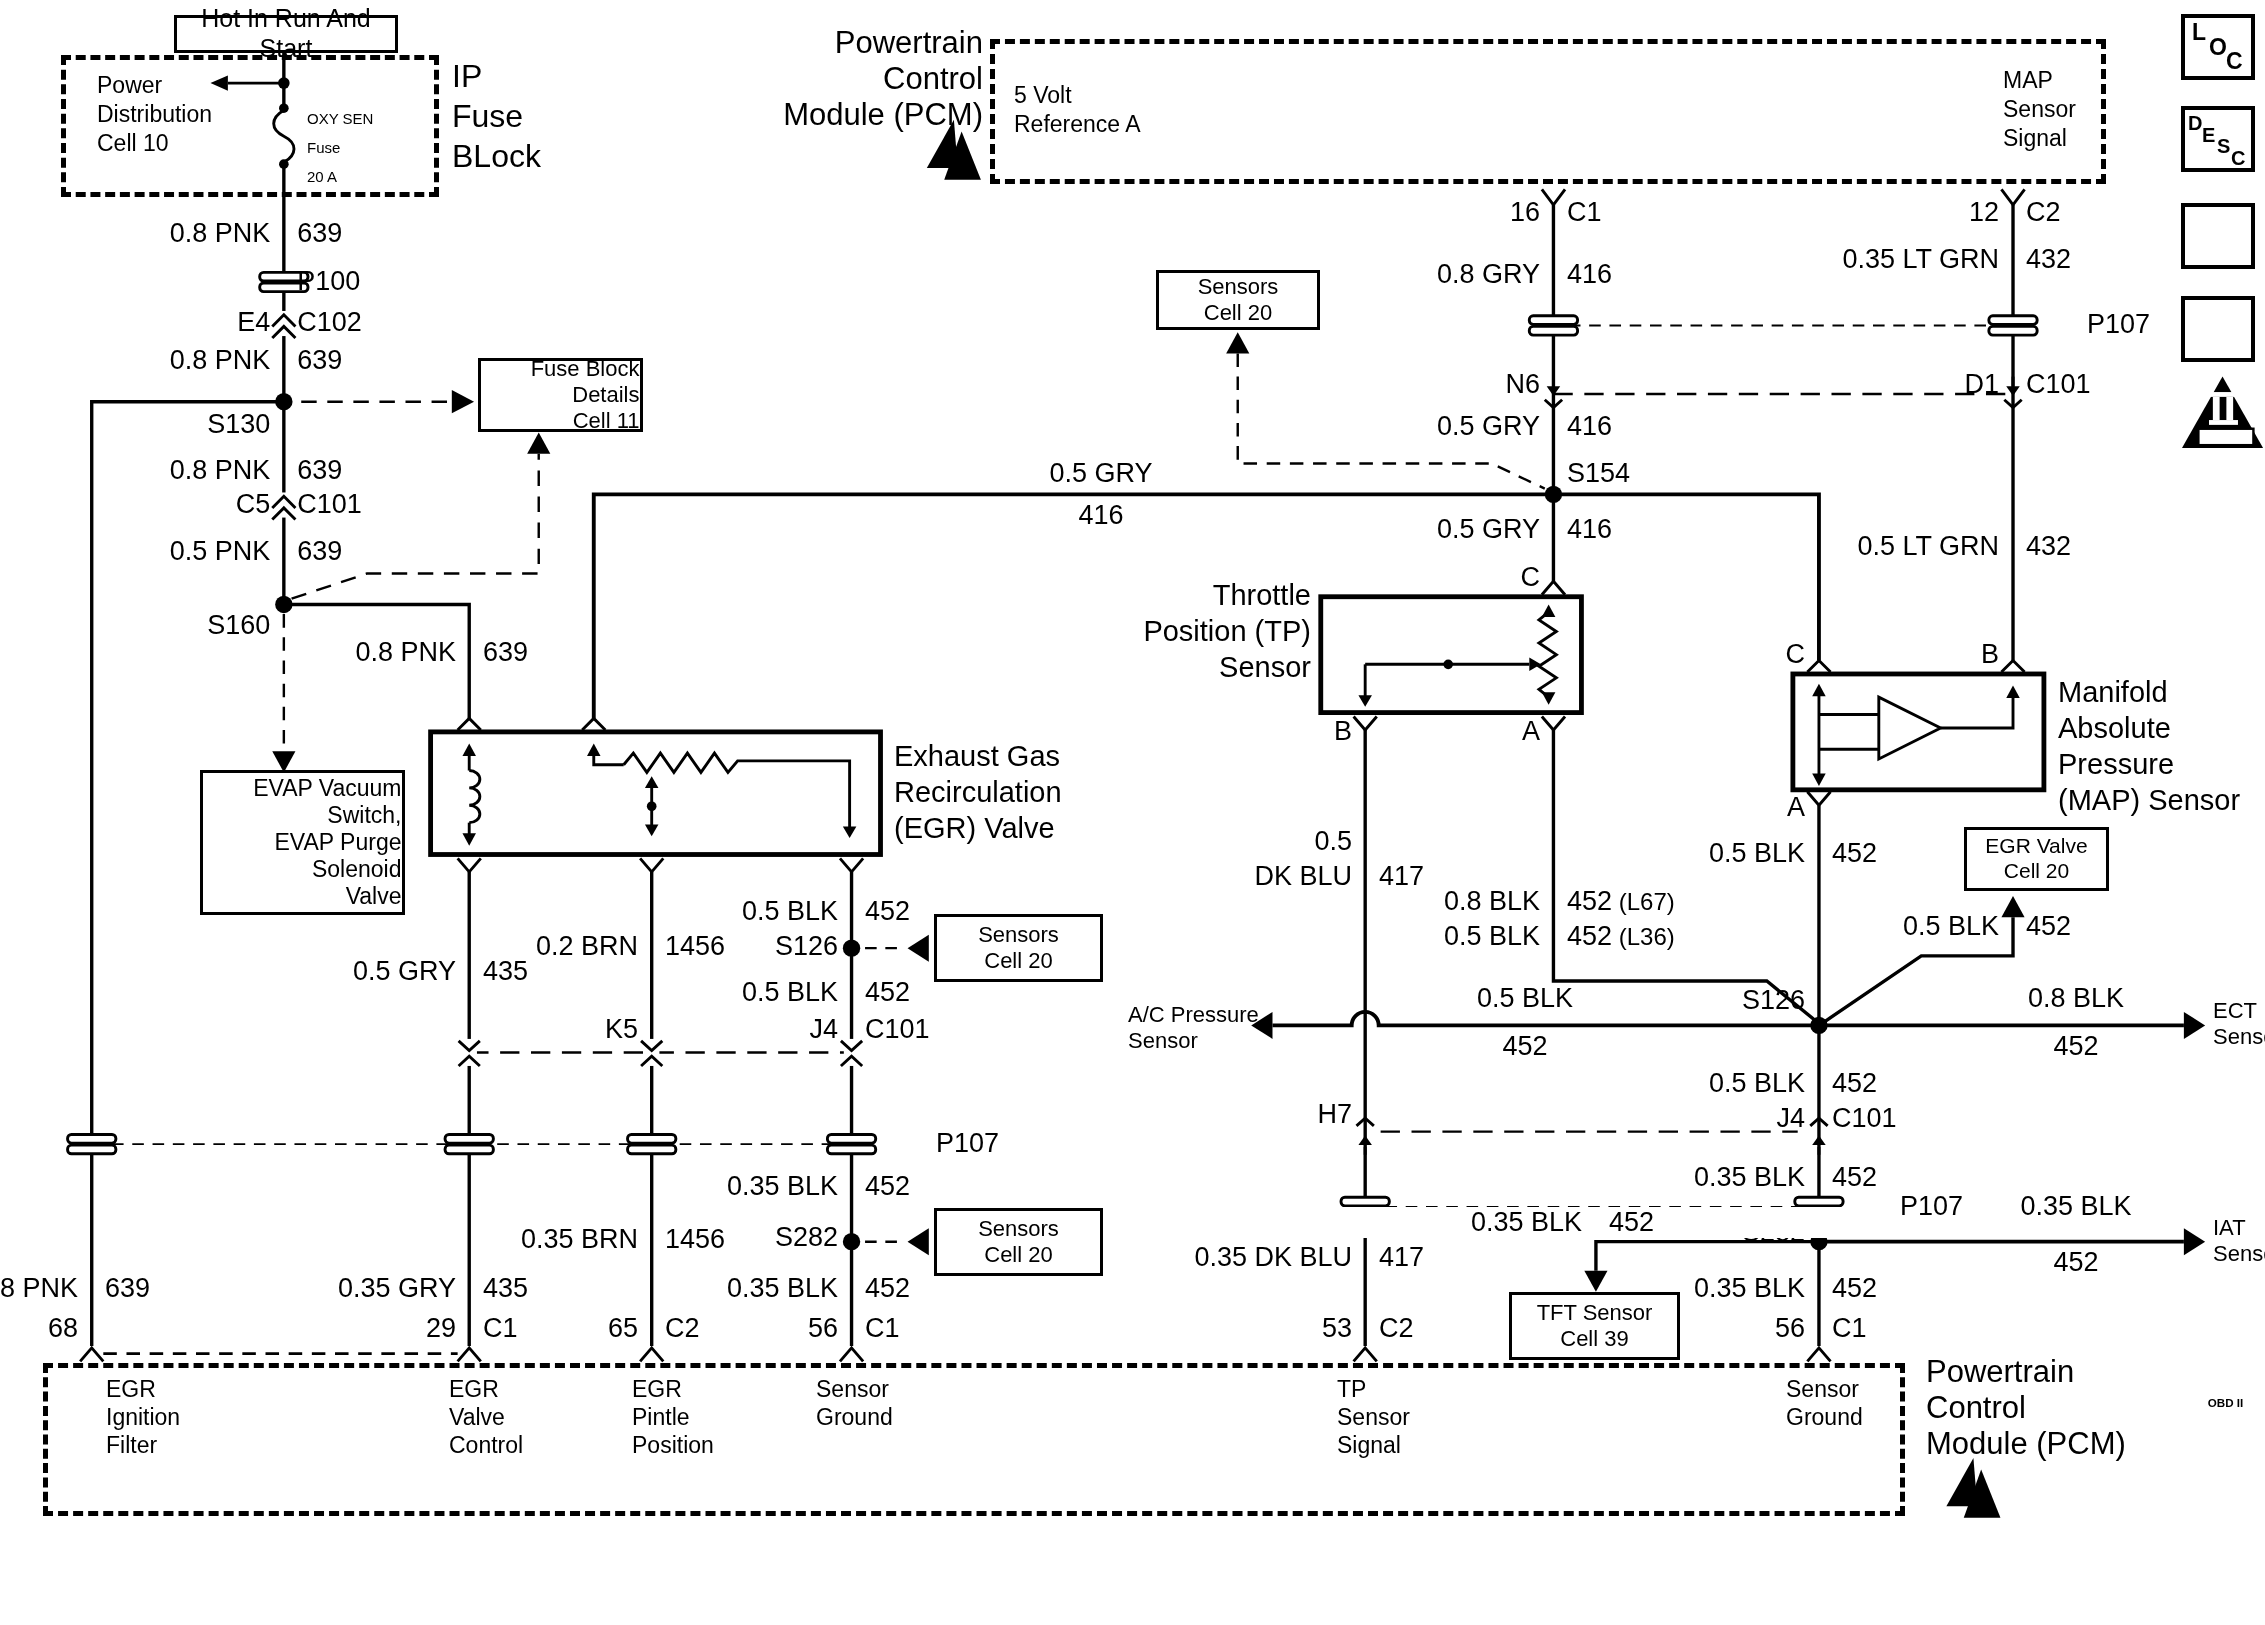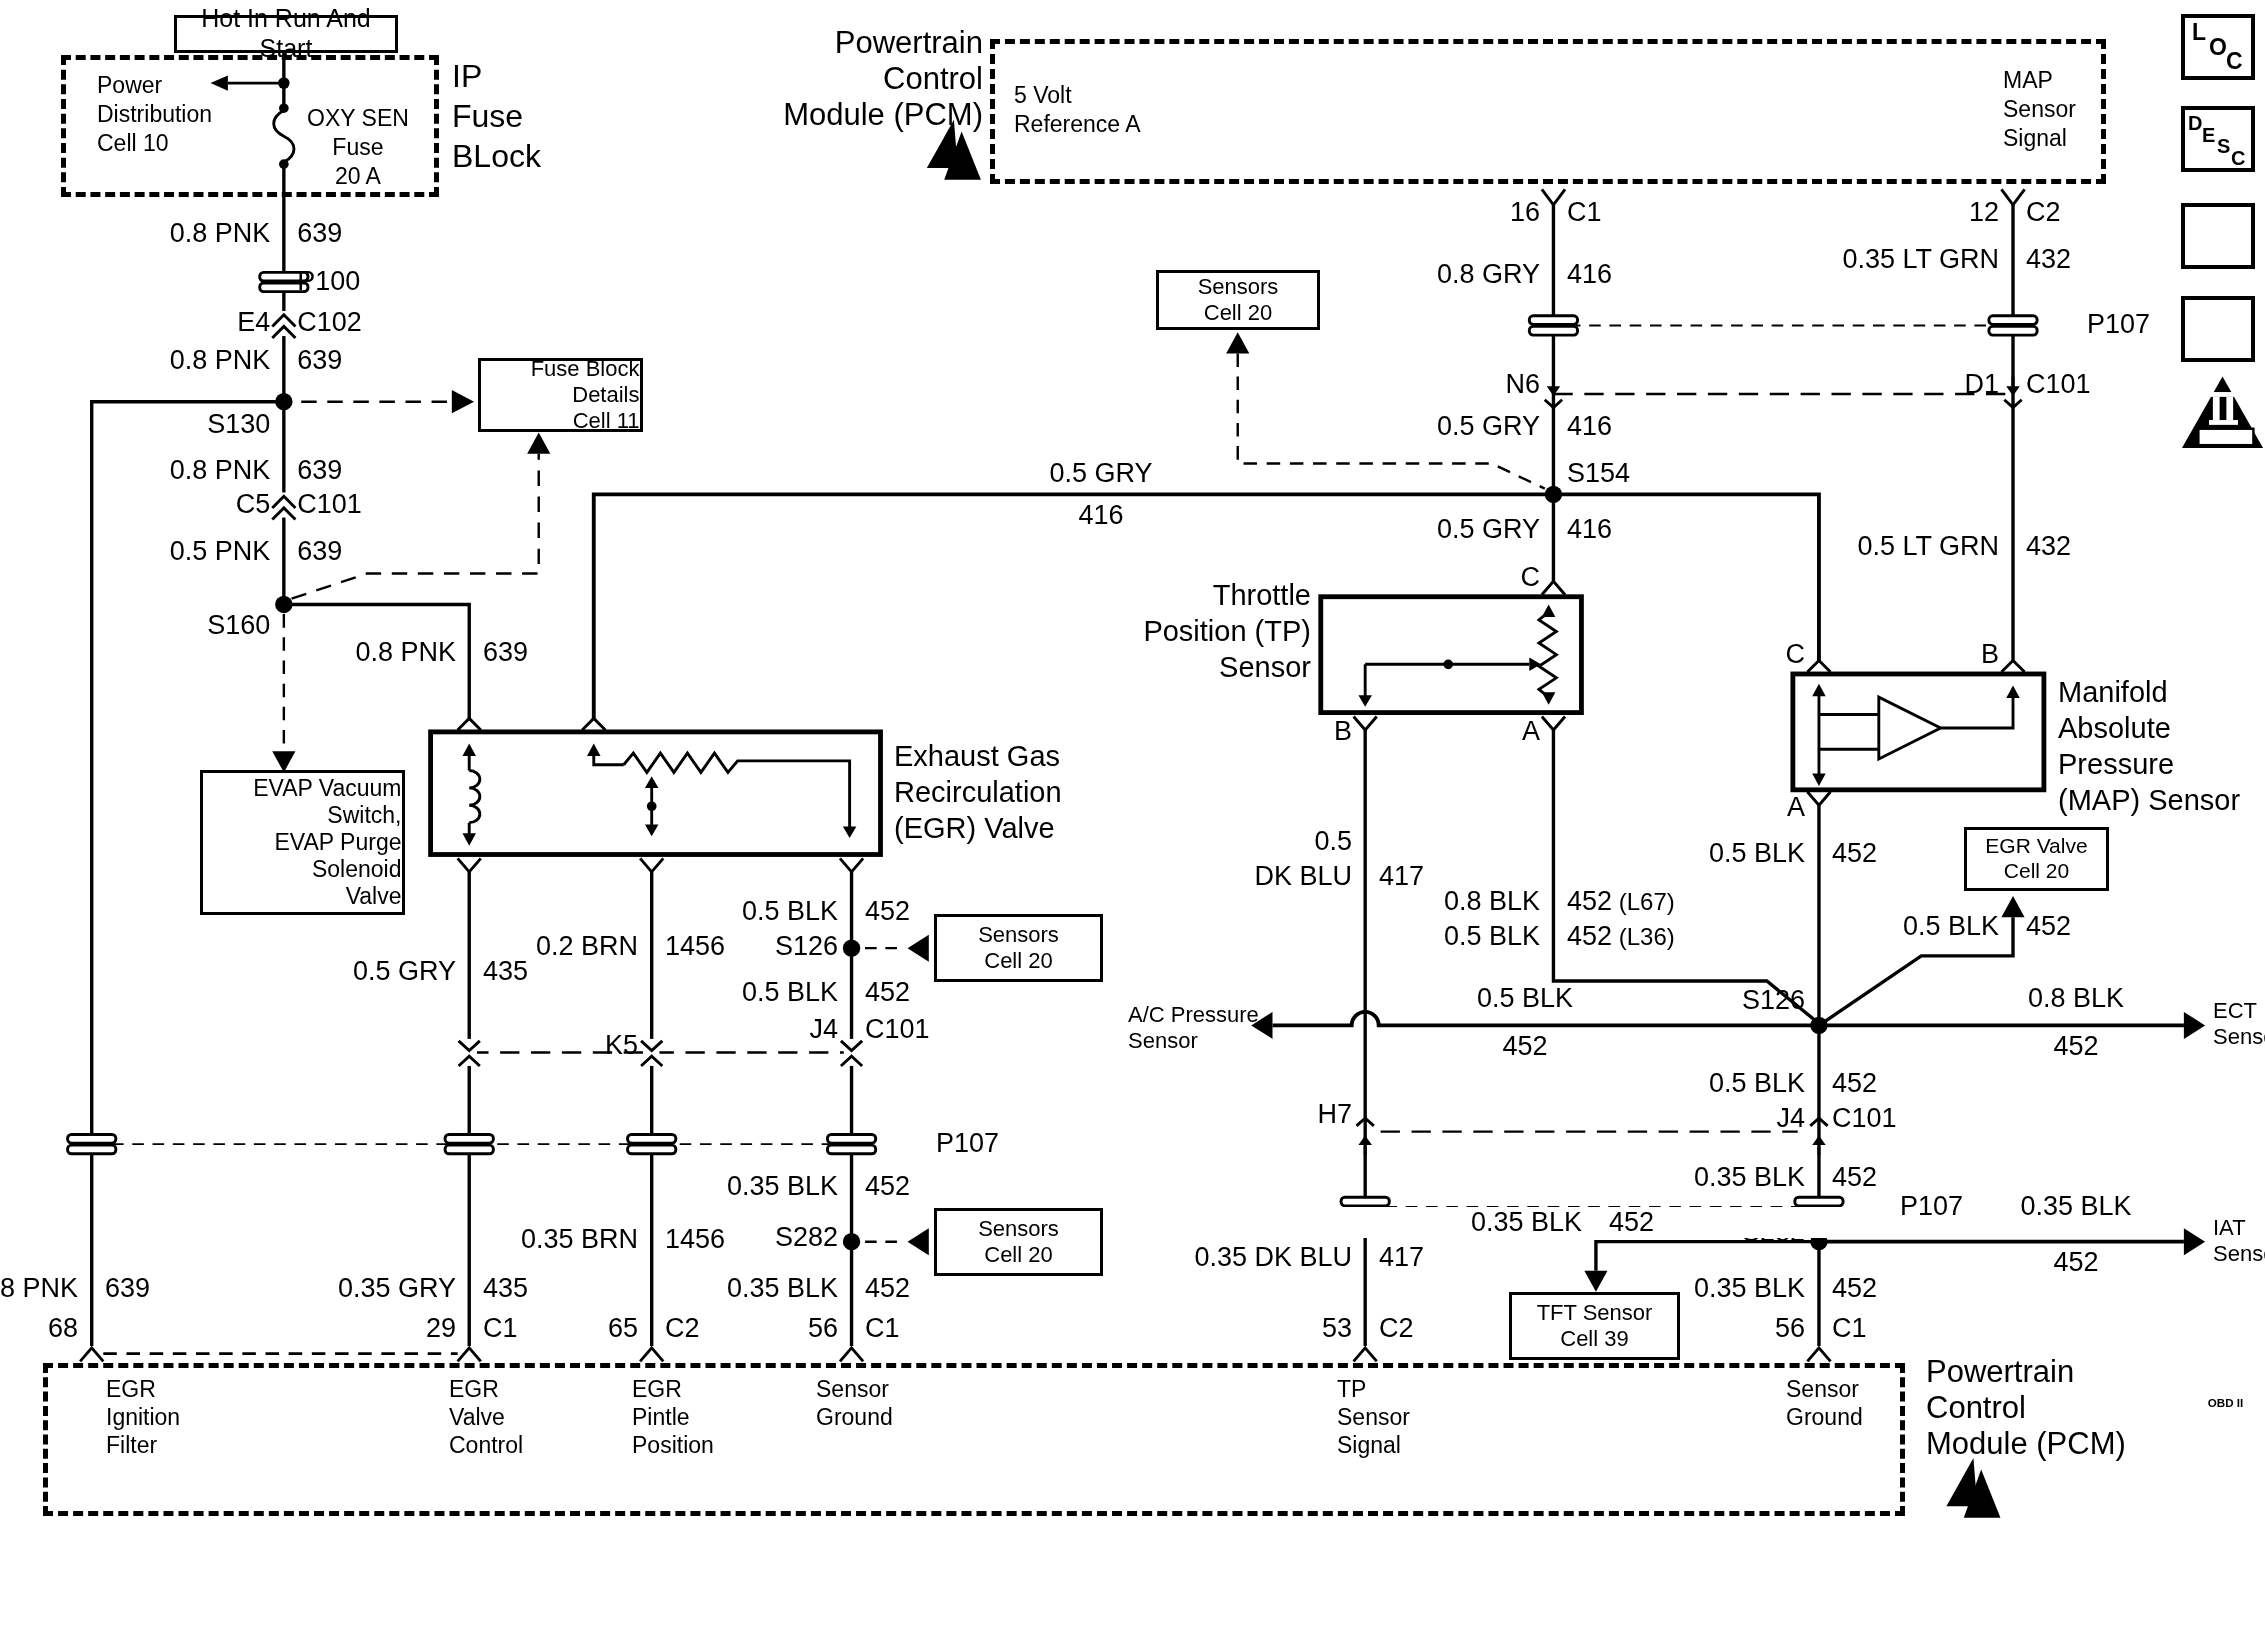--- a/index.html
+++ b/index.html
@@ -344,21 +344,21 @@
     </div>
     <div class="refbox center" style="left: 1509px; top: 1292px; width: 165px; height: 62px; font-size: 22px;">
       <div>TFT Sensor</div>
       <div>Cell 39</div>
     </div>
     <div class="tblock" style="left: 97px; top: 71px; font-size: 23px; line-height: 29px;">
       <div>Power</div>
       <div>Distribution</div>
       <div>Cell 10</div>
     </div>
-    <div class="tblock" style="left: 307px; top: 104px; font-size: 23px; line-height: 29px; text-align: center;">
+    <div class="tblock" style="left: 307px; top: 104px; font-size: 15px; line-height: 29px;">
       <div>OXY SEN</div>
       <div>Fuse</div>
       <div>20 A</div>
     </div>
     <div class="tblock" style="left: 452px; top: 56px; font-size: 32px; line-height: 40px;">
       <div>IP</div>
       <div>Fuse</div>
       <div>BLock</div>
     </div>
     <div class="tblock right" style="right: 1282px; top: 25px; font-size: 31px; line-height: 36px;">
@@ -485,21 +485,21 @@
       <span class="wr">435</span>
     </div>
     <div class="wlabel" style="left: 180px; top: 1313px; font-size: 27px;">
       <span class="wl">29</span>
       <span class="wr">C1</span>
     </div>
     <div class="wlabel" style="left: 362px; top: 931px; font-size: 27px;">
       <span class="wl">0.2 BRN</span>
       <span class="wr">1456</span>
     </div>
-    <div class="wlabel" style="left: 362px; top: 1014px; font-size: 27px; margin-top: 16px;">
+    <div class="wlabel" style="left: 362px; top: 1014px; font-size: 27px;">
       <span class="wl">K5</span>
       <span class="wr"></span>
     </div>
     <div class="wlabel" style="left: 362px; top: 1224px; font-size: 27px;">
       <span class="wl">0.35 BRN</span>
       <span class="wr">1456</span>
     </div>
     <div class="wlabel" style="left: 362px; top: 1313px; font-size: 27px;">
       <span class="wl">65</span>
       <span class="wr">C2</span>

